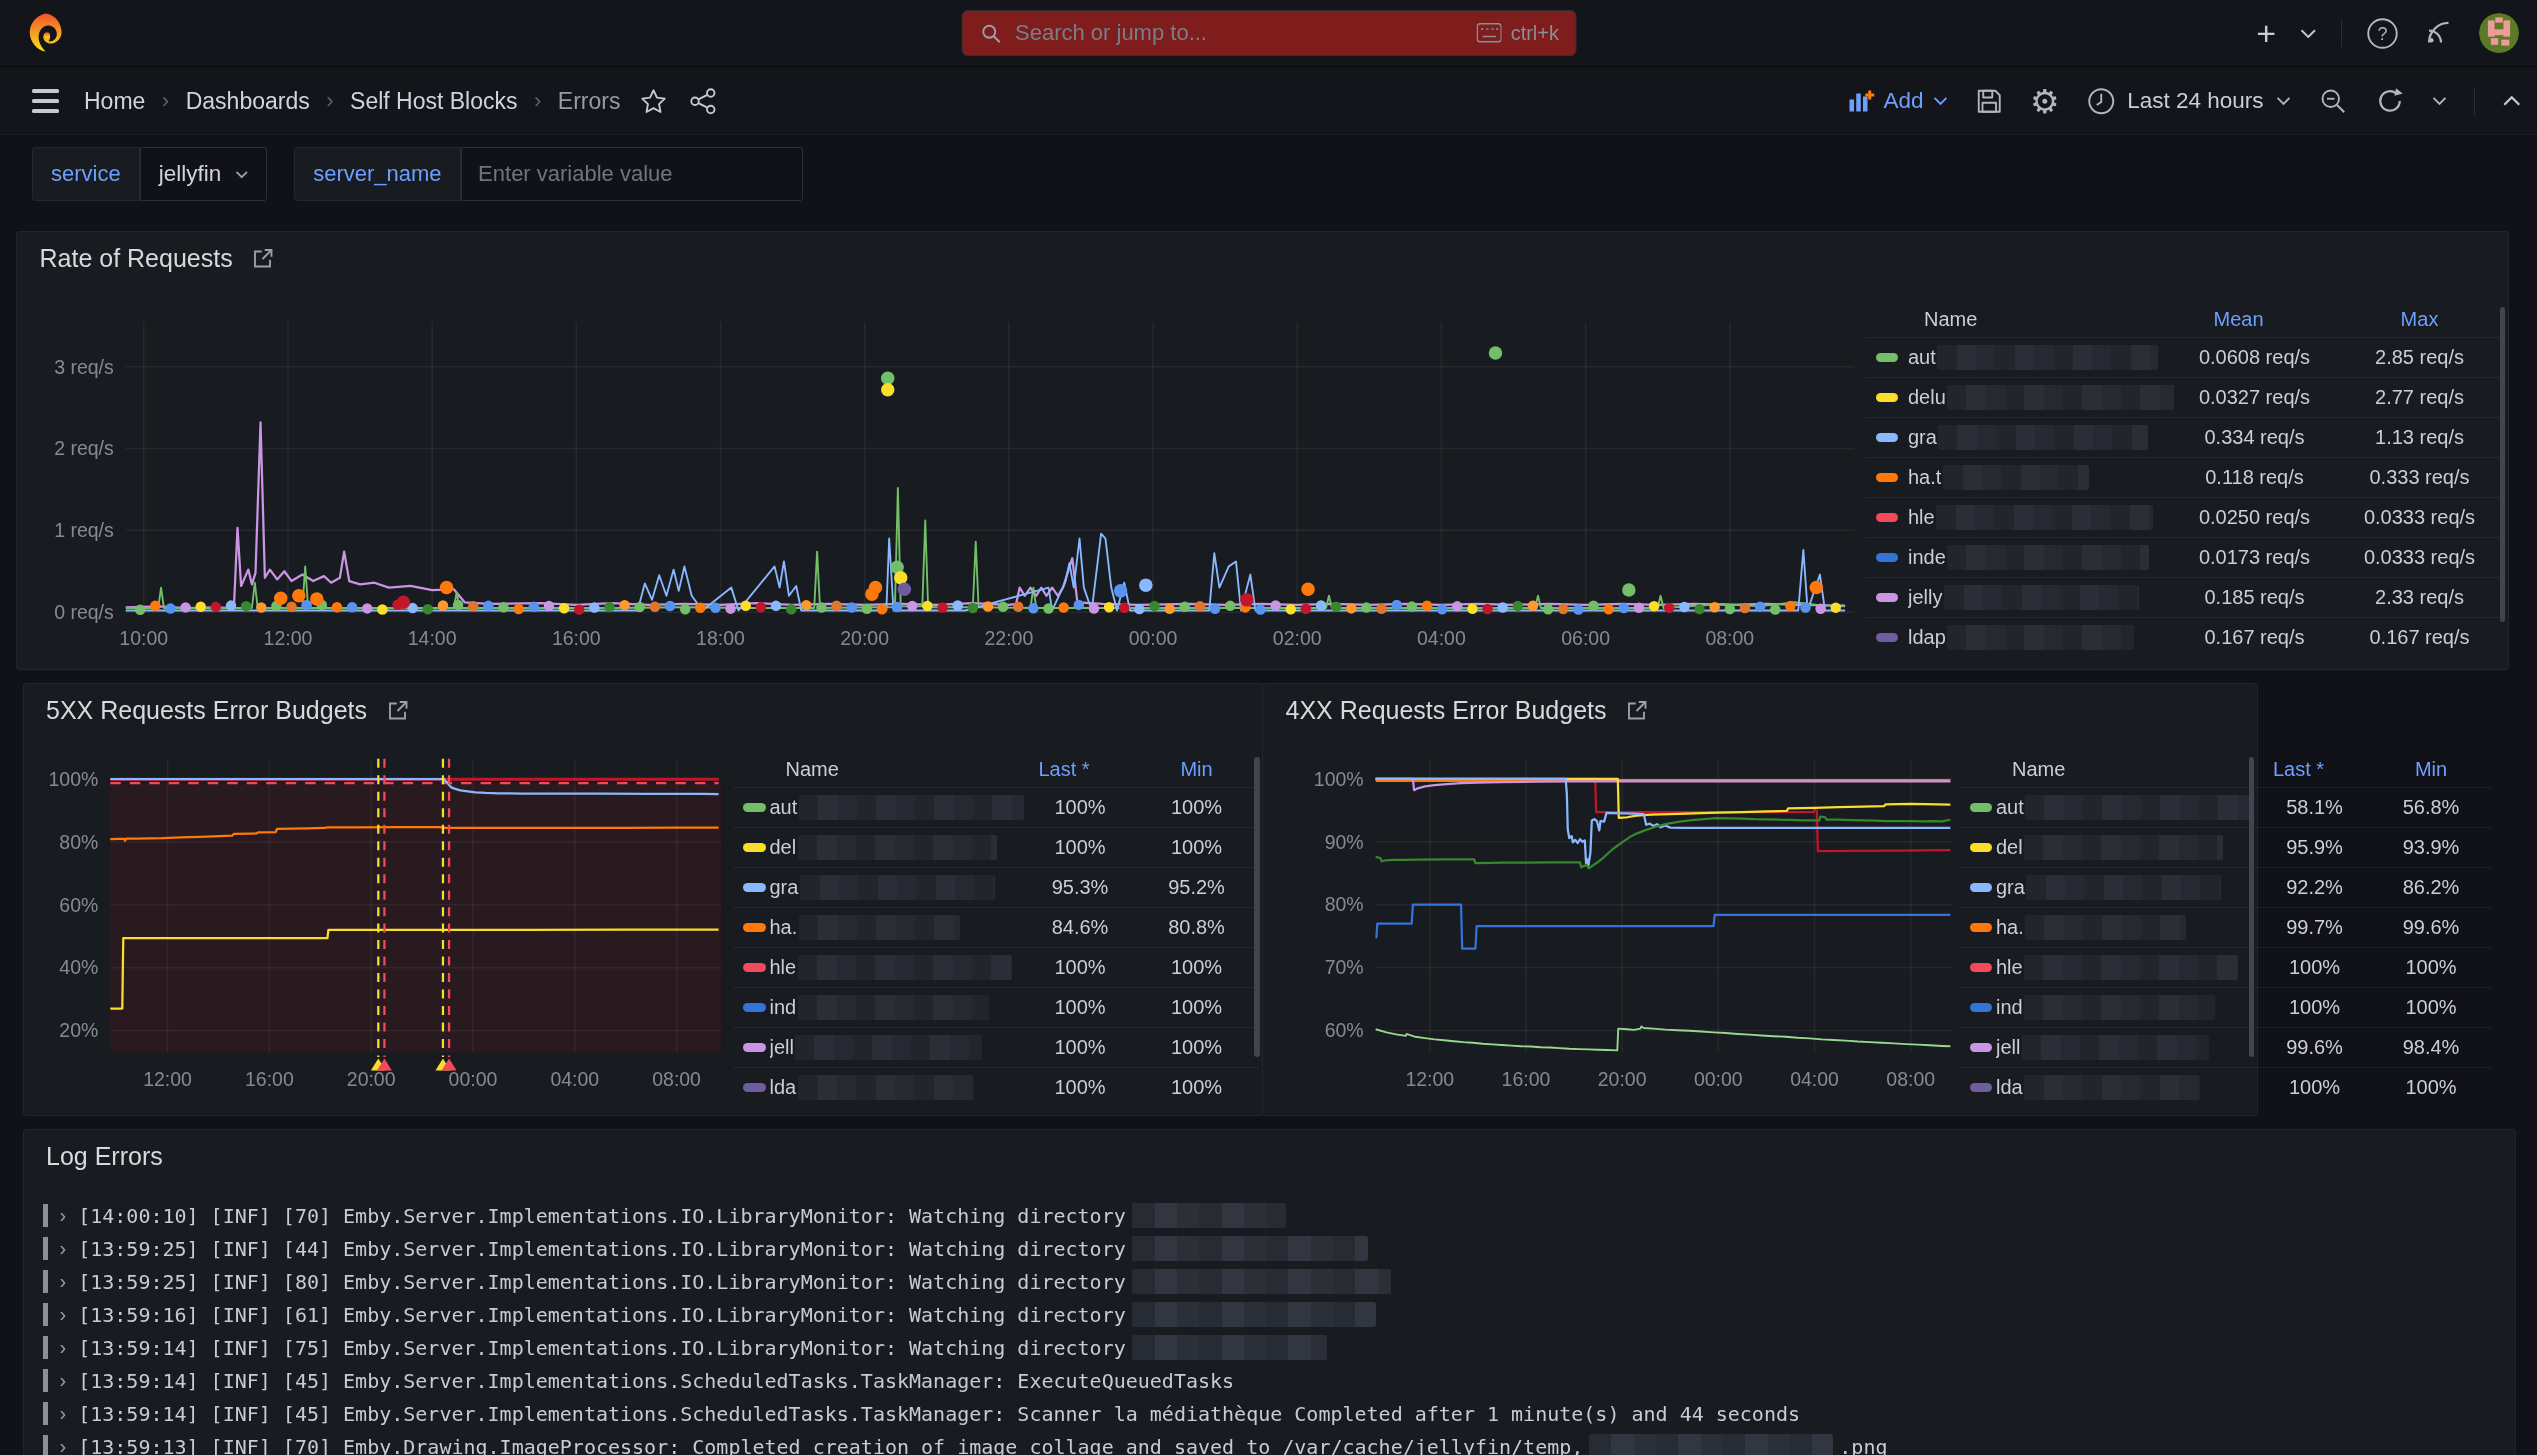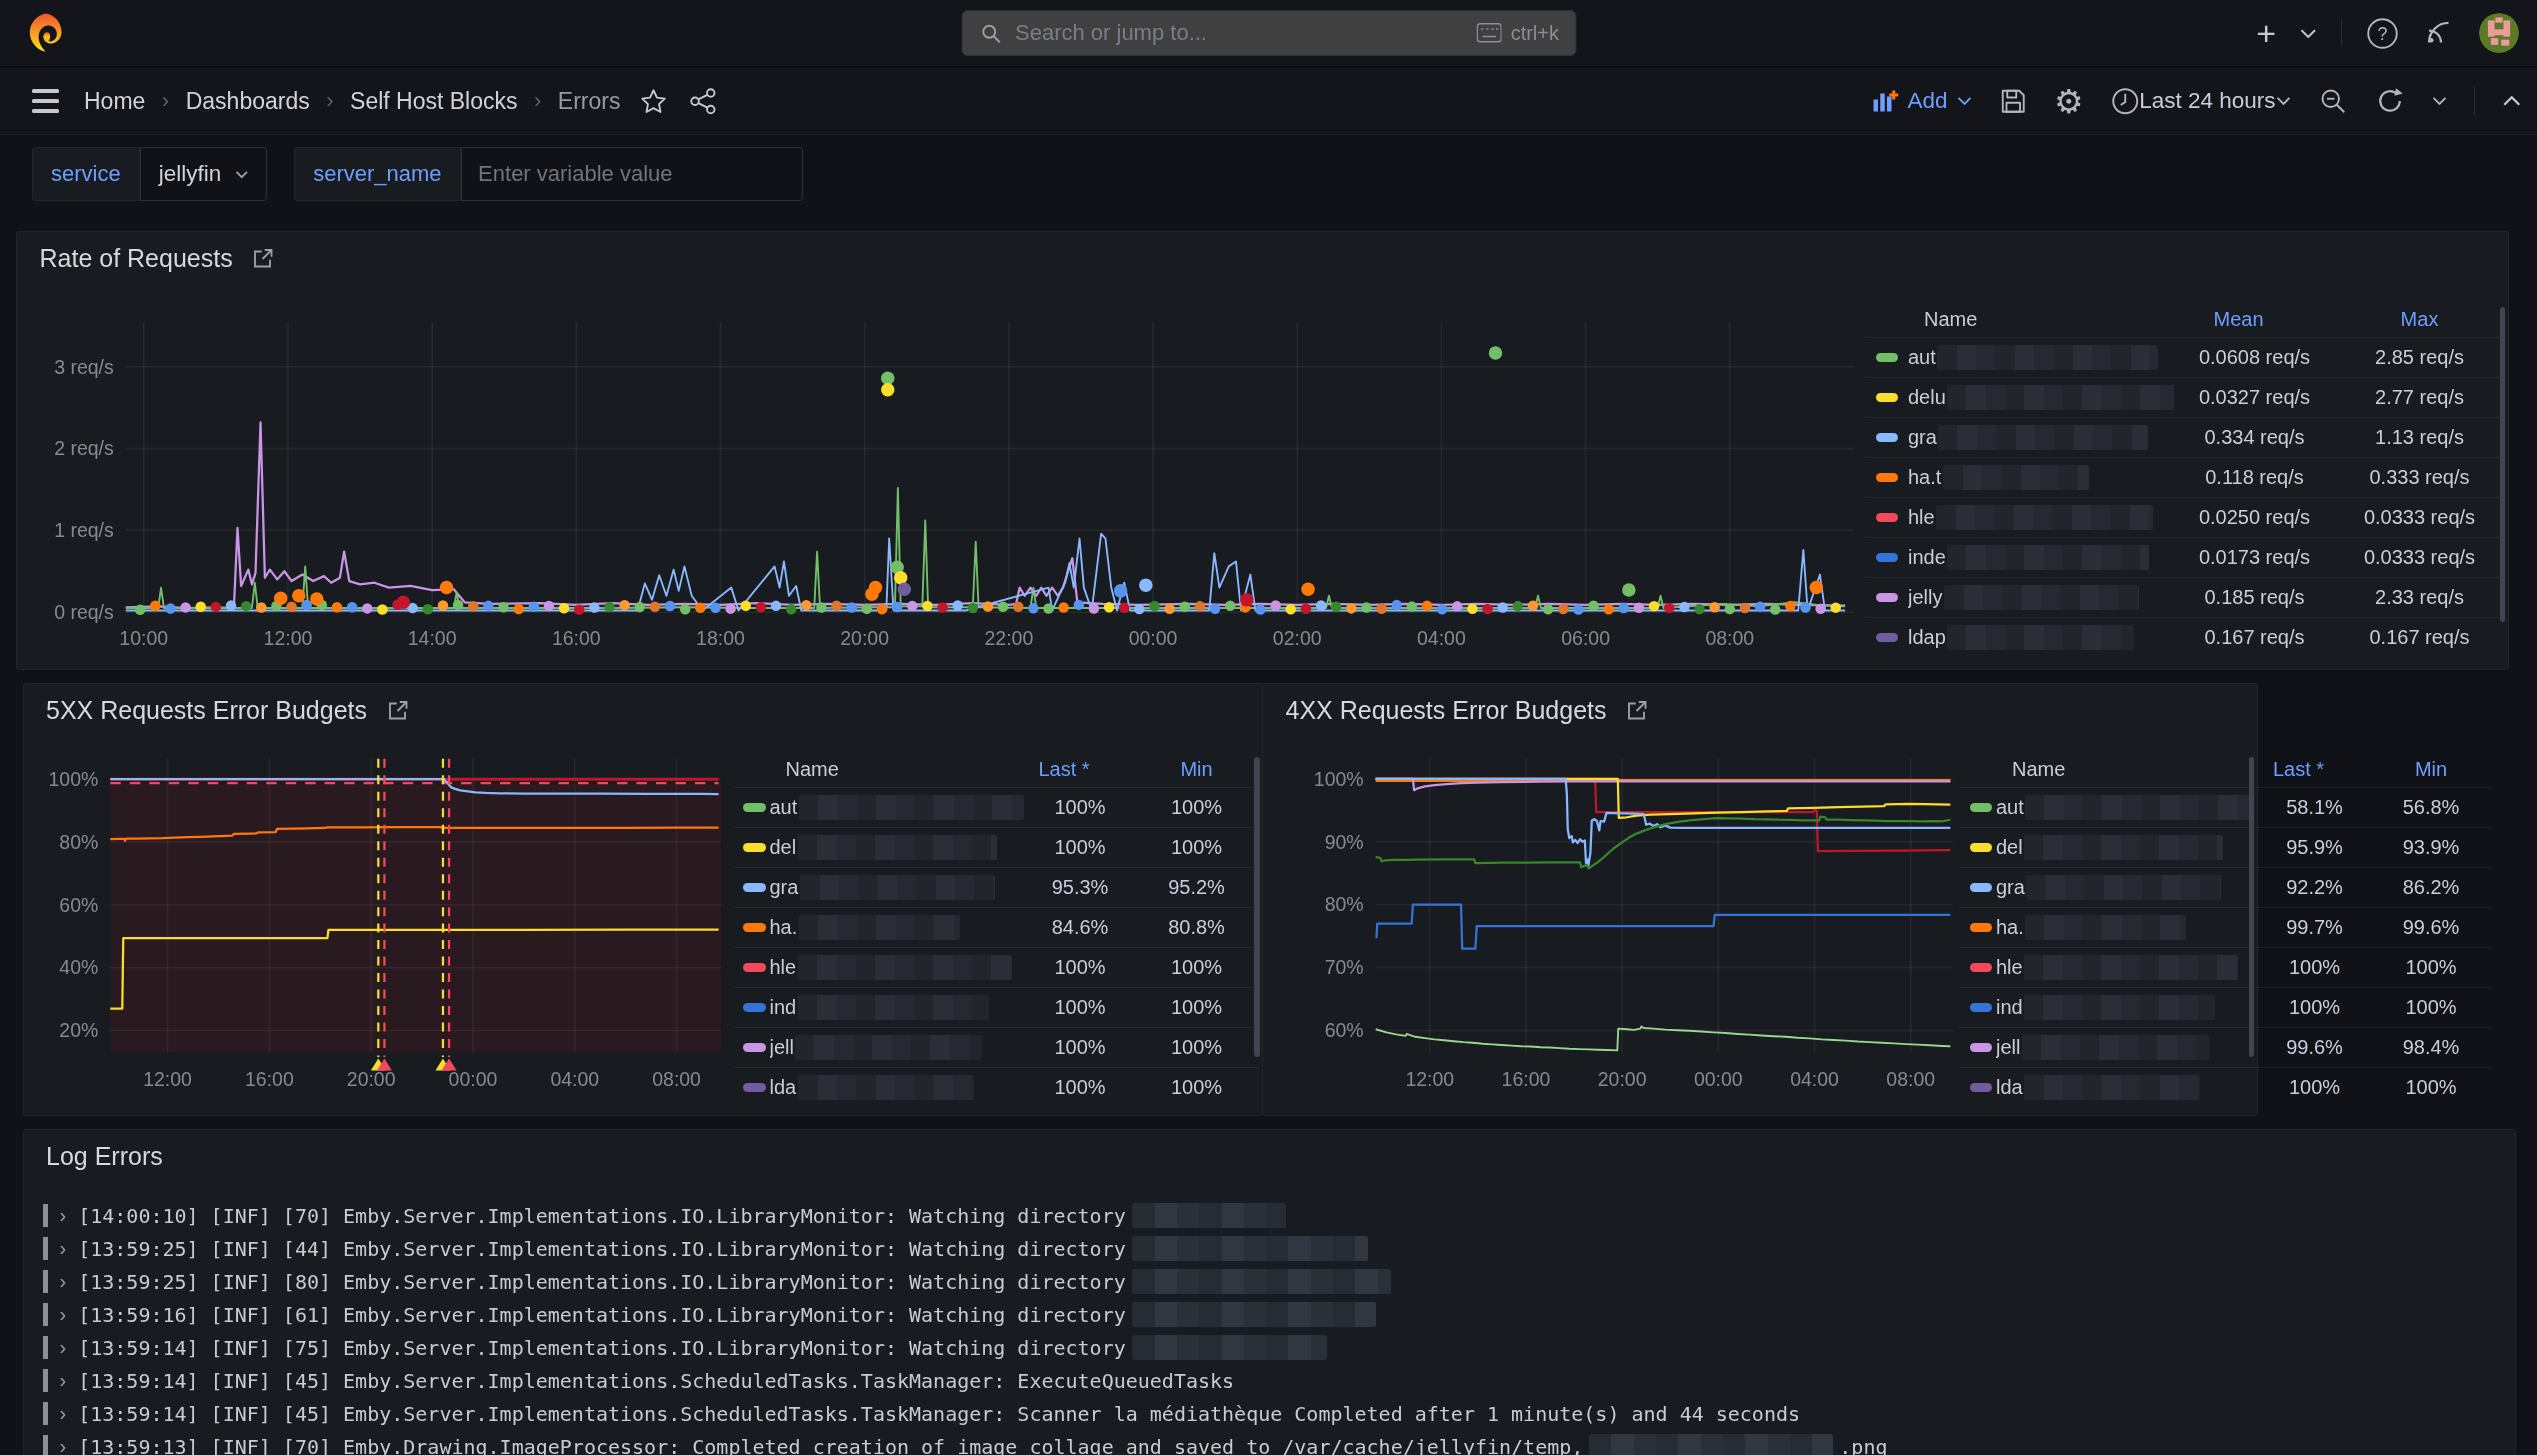--- a/index.html
+++ b/index.html
@@ -5,21 +5,21 @@
   * { box-sizing: border-box; margin: 0; padding: 0; }
   html,body { background:#111217; }
   body { font-family:"Liberation Sans", sans-serif; color:#ccccdc; }
   .screen { position:relative; width:2538px; height:1455px; overflow:hidden; background:#111217; }
 
   
   .topbar { position:absolute; left:0; top:0; width:100%; height:67px; background:#13151a;
             border-bottom:0.7px solid #08090b; display:flex; align-items:center; }
   .logo { margin-left:25.5px; width:39px; height:42px; }
   .search { position:absolute; left:50%; transform:translateX(-50%); width:615px; height:46px;
-            background:#404040; border:0.7px solid #2c2f36; border-radius:6px;
+            background:#7f1d1d; border:0.7px solid #2c2f36; border-radius:6px;
             display:flex; align-items:center; padding:0 16.5px; gap:13.5px; }
   .search input { flex:1; background:transparent; border:none; outline:none; color:#ccccdc; font-size:22px;
                   font-family:"Liberation Sans", sans-serif; }
   .search input::placeholder { color:#7a7e87; }
   .shortcut { display:flex; gap:9px; color:#8a8e97; font-size:20px; align-items:center; }
   .top-right { margin-left:auto; display:flex; align-items:center; gap:24px; margin-right:19.5px; }
   .vdiv { width:1.5px; height:28.5px; background:#2a2d34; }
   .avatar { width:40px; height:40px; border-radius:50%; overflow:hidden; }
 
   
@@ -27,21 +27,21 @@
             border-bottom:0.7px solid #1b1d23; display:flex; align-items:center; }
   .burger { margin-left:31.5px; display:flex; flex-direction:column; gap:6px; cursor:pointer; }
   .burger i { display:block; width:27px; height:3.7px; background:#c7c9d1; border-radius:1.5px; }
   .crumbs { display:flex; align-items:center; gap:16.5px; margin-left:25.5px; font-size:23px; }
   .crumb { color:#d3d4db; cursor:pointer; }
   .crumb.current { color:#989aa4; }
   .crumb-sep { color:#5e626c; font-size:22px; }
   .crumb-icons { display:flex; align-items:center; gap:22.5px; margin-left:19.5px; }
   .nav-right { margin-left:auto; display:flex; align-items:center; gap:27px; margin-right:16.5px; font-size:22.5px; }
   .addbtn { color:#6E9FFF; display:flex; gap:9px; align-items:center; cursor:pointer; font-weight:500; }
-  .timepicker { display:flex; align-items:center; color:#ccccdc; cursor:pointer; }
+  .timepicker { display:flex; gap:12px; align-items:center; color:#ccccdc; cursor:pointer; }
   .iconbtn { display:flex; align-items:center; justify-content:center; cursor:pointer; }
 
   
   .varbar { position:absolute; top:147px; left:32px; display:flex; gap:27px; height:54px; }
   .vargroup { display:flex; }
   .varlabel { background:#181b1f; border:0.7px solid #24262d; border-radius:3px 0 0 3px; color:#6E9FFF;
               font-size:22px; font-weight:500; display:flex; align-items:center; padding:0 18px; }
   .varvalue { background:#111217; border:0.7px solid #2c2f37; border-radius:0 3px 3px 0; color:#d3d4db;
               display:flex; align-items:center; gap:13.5px; padding:0 18px; font-size:22.5px; min-width:127px; cursor:pointer; }
   .varinput { background:#111217; border:0.7px solid #2c2f37; border-radius:0 3px 3px 0; width:342px;

